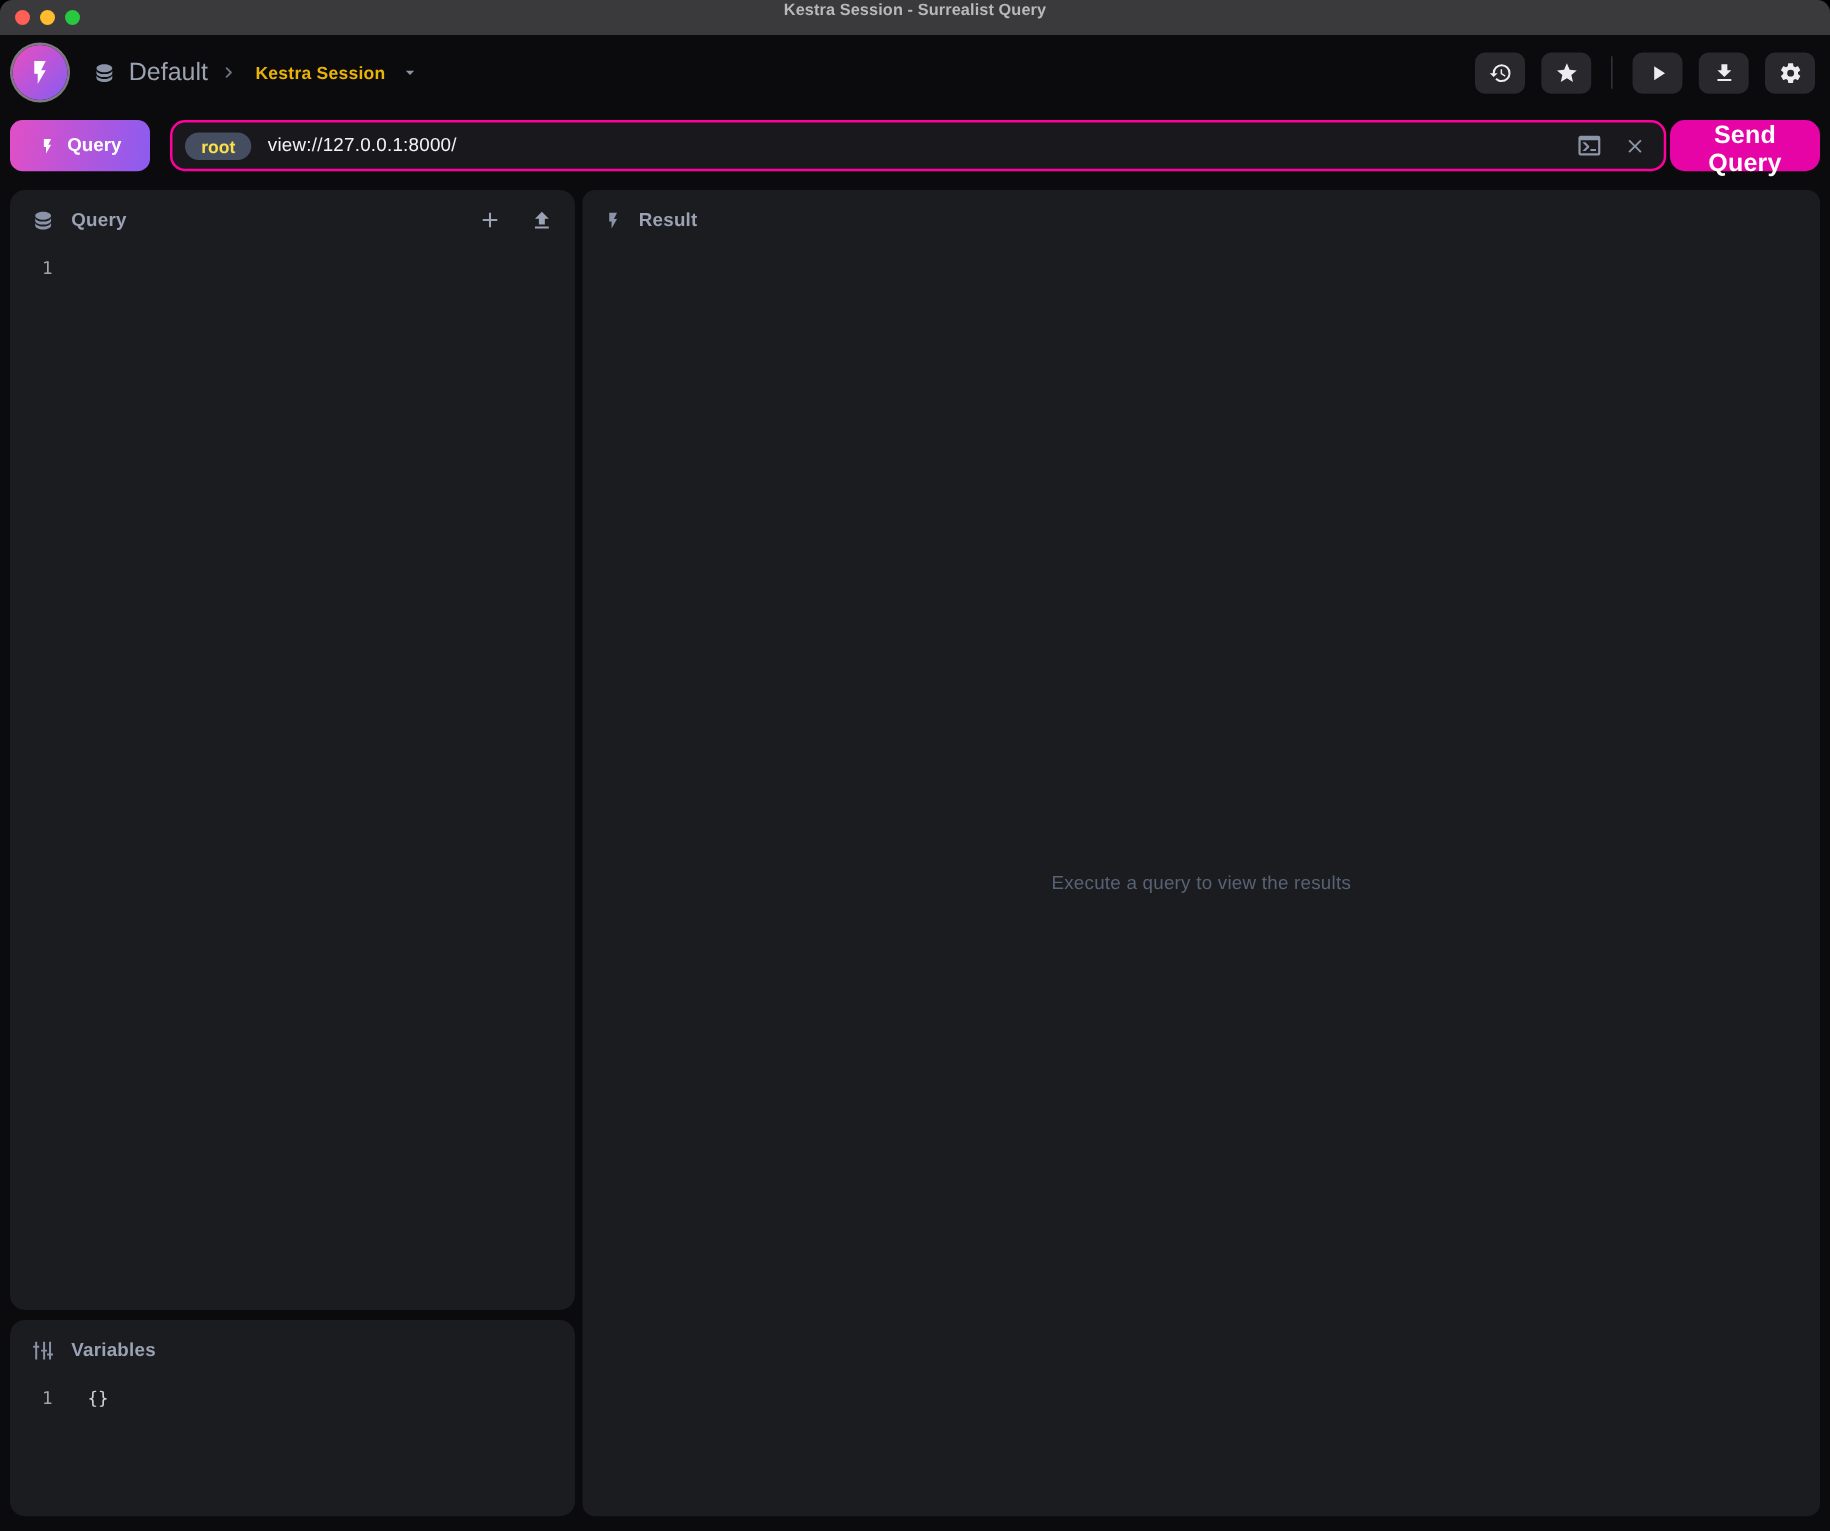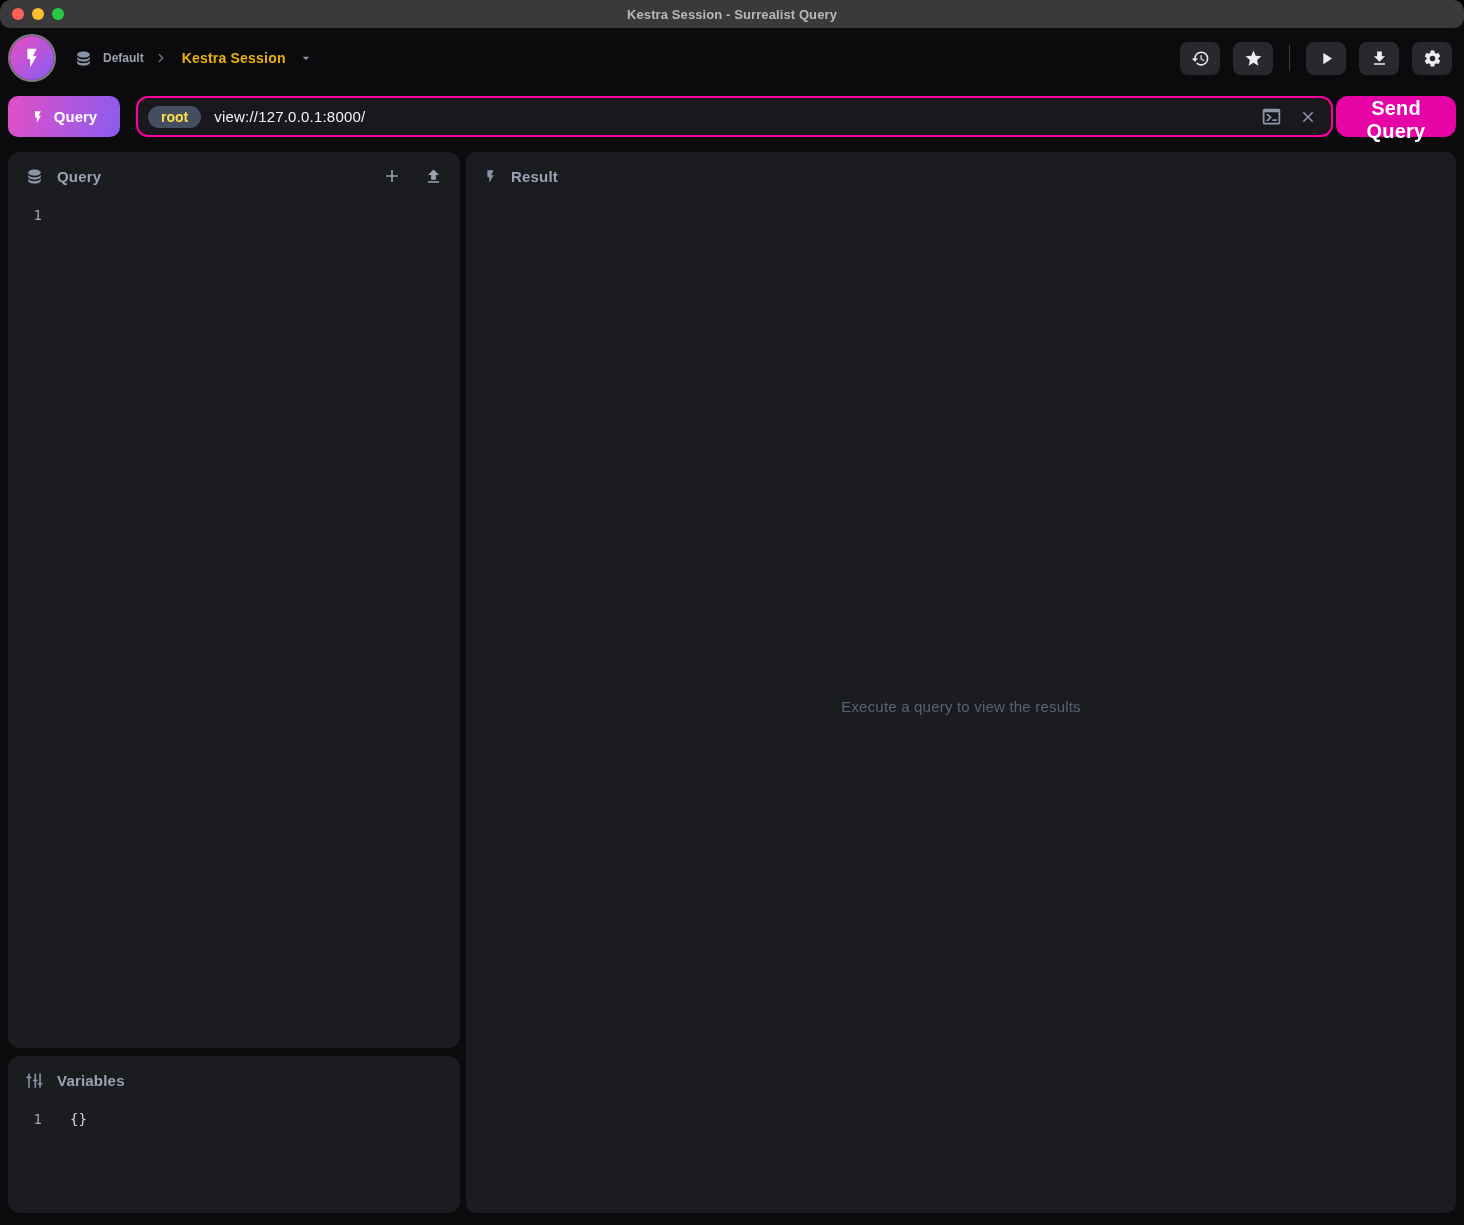--- a/index.html
+++ b/index.html
@@ -1,33 +1,33 @@
 <!DOCTYPE html>
 <html style="--app-bg: #0b0b0d; --panel-bg: #1b1c20; --titlebar-bg: #3a3a3c; --titlebar-text: #b9b9bb; --button-bg: #29292d; --icon-light: #ededf0; --accent-pink: #ff009e; --send-pink: #e604a6; --grad-a: #e14fc6; --grad-b: #8b5cf0; --badge-bg: #454d60; --muted: #9aa2b4; --muted-icon: #8a93a8; --line-number: #9fa4ad; --code-text: #ced3da; --empty-text: #596275; --breadcrumb-text: #9aa1af; --white-text: #f2f3f5; --divider: #3c3c42; --tl-red: #ff5f57; --tl-yellow: #febc2e; --tl-green: #28c840;"><head>
 <meta charset="utf-8">
 <style>
   html,body{margin:0;padding:0;background:#000;}
   body{width:1464px;height:1225px;font-family:"Liberation Sans",sans-serif;-webkit-font-smoothing:antialiased;}
   .window{width:1464px;height:1225px;background:var(--app-bg,#0b0b0d);border-radius:10px 10px 0 0;overflow:hidden;display:flex;flex-direction:column;}
 
   
-  .titlebar{height:28px;background:var(--titlebar-bg,#3a3a3c);position:relative;display:flex;align-items:center;justify-content:center;flex:none;border-radius:10px;}
+  .titlebar{height:28px;background:var(--titlebar-bg,#3a3a3c);position:relative;display:flex;align-items:flex-start;justify-content:center;flex:none;}
   .traffic{position:absolute;left:12px;top:0;height:28px;display:flex;align-items:center;gap:8px;}
   .tl{width:12px;height:12px;border-radius:50%;display:inline-block;}
   .tl.red{background:var(--tl-red,#ff5f57);}
   .tl.yellow{background:var(--tl-yellow,#febc2e);}
   .tl.green{background:var(--tl-green,#28c840);}
   .titlebar .title{font-size:13px;font-weight:700;color:var(--titlebar-text,#b9b9bb);letter-spacing:.1px;}
 
   
   .header{height:60px;flex:none;display:flex;align-items:center;padding:0 12px 0 10px;}
   .logo{width:44px;height:44px;border-radius:50%;background:linear-gradient(135deg,var(--grad-a,#e14fc6) 10%,var(--grad-b,#8b5cf0) 95%);box-shadow:0 0 0 2px rgba(220,220,225,.55);display:flex;align-items:center;justify-content:center;cursor:pointer;}
   .logo svg{color:#fff;}
   .breadcrumb{display:flex;align-items:center;margin-left:20px;gap:8px;cursor:pointer;}
-  .breadcrumb .bc-conn{font-size:12px;font-weight:700;color:var(--breadcrumb-text,#9aa1af);margin-left:2px;}
+  .breadcrumb .bc-conn{font-size:20px;font-weight:400;color:var(--breadcrumb-text,#9aa1af);margin-left:2px;}
   .breadcrumb .bc-sess{font-size:14px;font-weight:700;color:#eab308;margin-left:4px;letter-spacing:.2px;}
   .breadcrumb .chev{color:#6b7280;margin:0 2px;}
   .breadcrumb .caret{color:var(--muted-icon,#8a93a8);margin-left:4px;}
   .db-icon{color:var(--muted-icon,#8a93a8);}
   .header-actions{margin-left:auto;display:flex;align-items:center;gap:13px;}
   .hbtn{width:40px;height:33px;border:none;border-radius:8px;background:var(--button-bg,#29292d);color:var(--icon-light,#ededf0);display:flex;align-items:center;justify-content:center;cursor:pointer;padding:0;}
   .hdivider{width:1px;height:26px;background:var(--divider,#3c3c42);margin:0 3px;}
 
   
   .toolbar{flex:none;display:flex;align-items:stretch;height:41px;margin:8px 8px 0 8px;}

